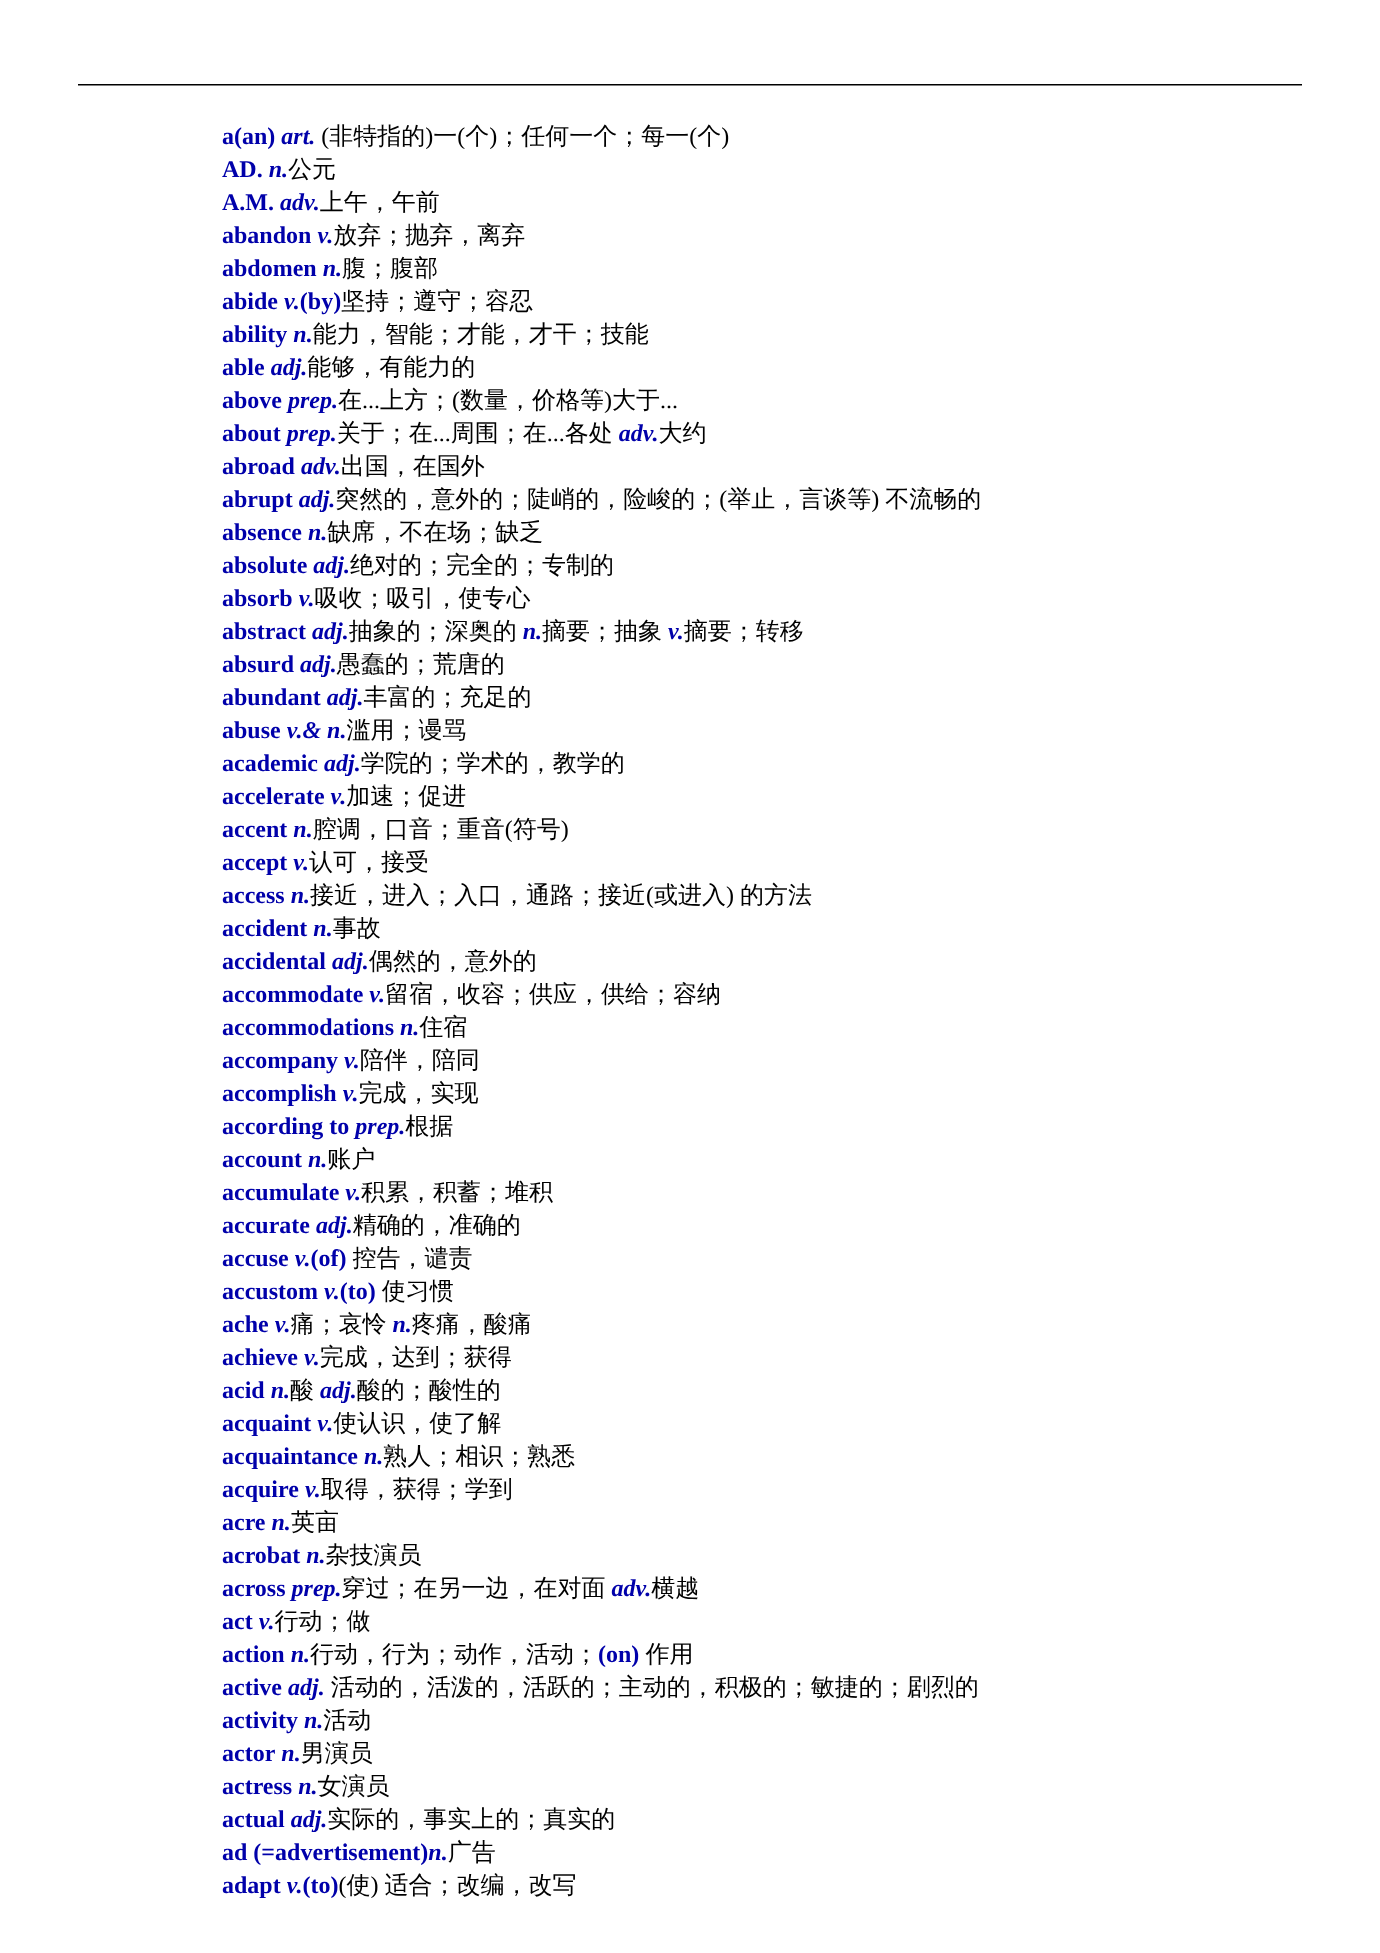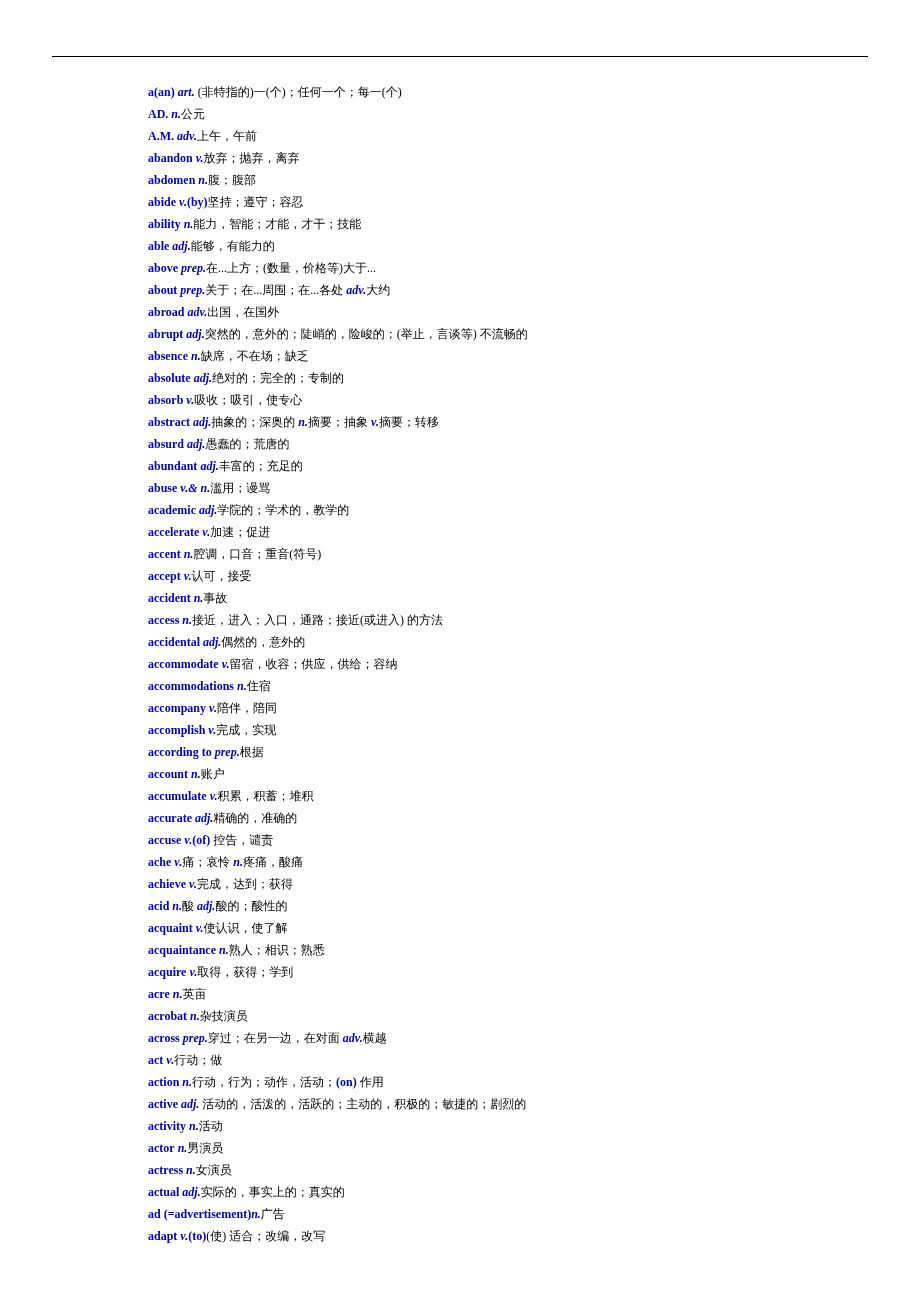--- a/index.html
+++ b/index.html
@@ -17,21 +17,21 @@
   .rule {
     border-top: 1px solid #000000;
     margin-bottom: 24px;
     margin-left: -4px;
     margin-right: -4px;
   }
   .entries {
     padding-left: 92px;
   }
   .entry {
-    font-size: 12px;
+    font-size: 16px;
     line-height: 22px;
     color: #000000;
     margin: 0;
     white-space: nowrap;
   }
   .hw {
     color: #0000AA;
     font-weight: bold;
   }
   .pos {
@@ -65,32 +65,33 @@
       <p class="entry"><span class="hw">absolute</span> <span class="pos">adj.</span><span class="def">绝对的；完全的；专制的</span></p>
       <p class="entry"><span class="hw">absorb</span> <span class="pos">v.</span><span class="def">吸收；吸引，使专心</span></p>
       <p class="entry"><span class="hw">abstract</span> <span class="pos">adj.</span><span class="def">抽象的；深奥的 </span><span class="pos">n.</span><span class="def">摘要；抽象 </span><span class="pos">v.</span><span class="def">摘要；转移</span></p>
       <p class="entry"><span class="hw">absurd</span> <span class="pos">adj.</span><span class="def">愚蠢的；荒唐的</span></p>
       <p class="entry"><span class="hw">abundant</span> <span class="pos">adj.</span><span class="def">丰富的；充足的</span></p>
       <p class="entry"><span class="hw">abuse</span> <span class="pos">v.&amp;</span> <span class="pos">n.</span><span class="def">滥用；谩骂</span></p>
       <p class="entry"><span class="hw">academic</span> <span class="pos">adj.</span><span class="def">学院的；学术的，教学的</span></p>
       <p class="entry"><span class="hw">accelerate</span> <span class="pos">v.</span><span class="def">加速；促进</span></p>
       <p class="entry"><span class="hw">accent</span> <span class="pos">n.</span><span class="def">腔调，口音；重音(符号)</span></p>
       <p class="entry"><span class="hw">accept</span> <span class="pos">v.</span><span class="def">认可，接受</span></p>
+      <p class="entry"><span class="hw">access</span> <span class="pos">n.</span><span class="def">接近，进入；入口，通路；接近(或进入) 的方法</span></p>
       <p class="entry"><span class="hw">accident</span> <span class="pos">n.</span><span class="def">事故</span></p>
-      <p class="entry"><span class="hw">access</span> <span class="pos">n.</span><span class="def">接近，进入；入口，通路；接近(或进入) 的方法</span></p>
       <p class="entry"><span class="hw">accidental</span> <span class="pos">adj.</span><span class="def">偶然的，意外的</span></p>
       <p class="entry"><span class="hw">accommodate</span> <span class="pos">v.</span><span class="def">留宿，收容；供应，供给；容纳</span></p>
       <p class="entry"><span class="hw">accommodations</span> <span class="pos">n.</span><span class="def">住宿</span></p>
       <p class="entry"><span class="hw">accompany</span> <span class="pos">v.</span><span class="def">陪伴，陪同</span></p>
       <p class="entry"><span class="hw">accomplish</span> <span class="pos">v.</span><span class="def">完成，实现</span></p>
       <p class="entry"><span class="hw">according to</span> <span class="pos">prep.</span><span class="def">根据</span></p>
       <p class="entry"><span class="hw">account</span> <span class="pos">n.</span><span class="def">账户</span></p>
       <p class="entry"><span class="hw">accumulate</span> <span class="pos">v.</span><span class="def">积累，积蓄；堆积</span></p>
       <p class="entry"><span class="hw">accurate</span> <span class="pos">adj.</span><span class="def">精确的，准确的</span></p>
       <p class="entry"><span class="hw">accuse</span> <span class="pos">v.</span><span class="hw">(of)</span><span class="def"> 控告，谴责</span></p>
+      <p class="entry"><span class="hw">accustom</span> <span class="pos">v.</span><span class="hw">(to)</span><span class="def"> 使习惯</span></p>
       <p class="entry"><span class="hw">ache</span> <span class="pos">v.</span><span class="def">痛；哀怜 </span><span class="pos">n.</span><span class="def">疼痛，酸痛</span></p>
       <p class="entry"><span class="hw">achieve</span> <span class="pos">v.</span><span class="def">完成，达到；获得</span></p>
       <p class="entry"><span class="hw">acid</span> <span class="pos">n.</span><span class="def">酸 </span><span class="pos">adj.</span><span class="def">酸的；酸性的</span></p>
       <p class="entry"><span class="hw">acquaint</span> <span class="pos">v.</span><span class="def">使认识，使了解</span></p>
       <p class="entry"><span class="hw">acquaintance</span> <span class="pos">n.</span><span class="def">熟人；相识；熟悉</span></p>
       <p class="entry"><span class="hw">acquire</span> <span class="pos">v.</span><span class="def">取得，获得；学到</span></p>
       <p class="entry"><span class="hw">acre</span> <span class="pos">n.</span><span class="def">英亩</span></p>
       <p class="entry"><span class="hw">acrobat</span> <span class="pos">n.</span><span class="def">杂技演员</span></p>
       <p class="entry"><span class="hw">across</span> <span class="pos">prep.</span><span class="def">穿过；在另一边，在对面 </span><span class="pos">adv.</span><span class="def">横越</span></p>
       <p class="entry"><span class="hw">act</span> <span class="pos">v.</span><span class="def">行动；做</span></p>

